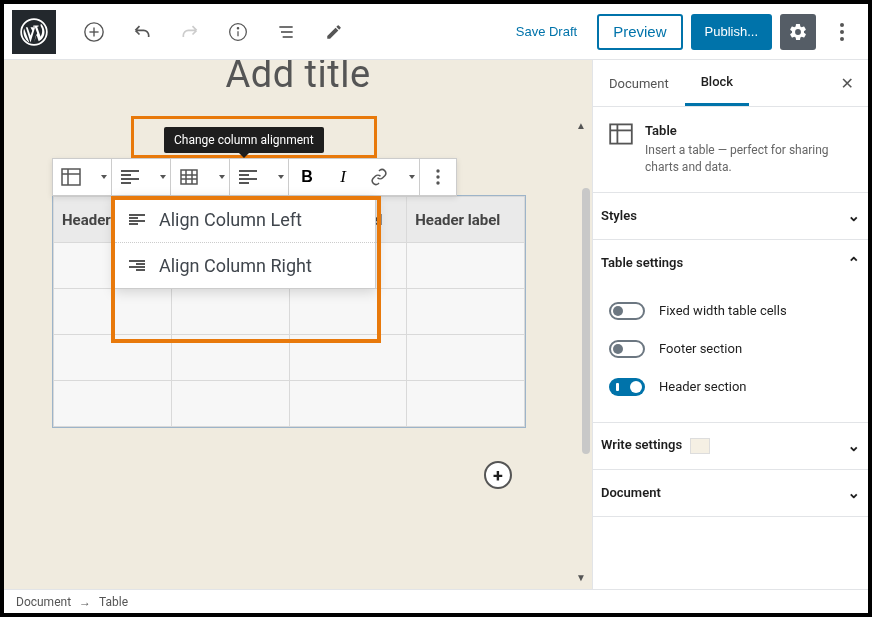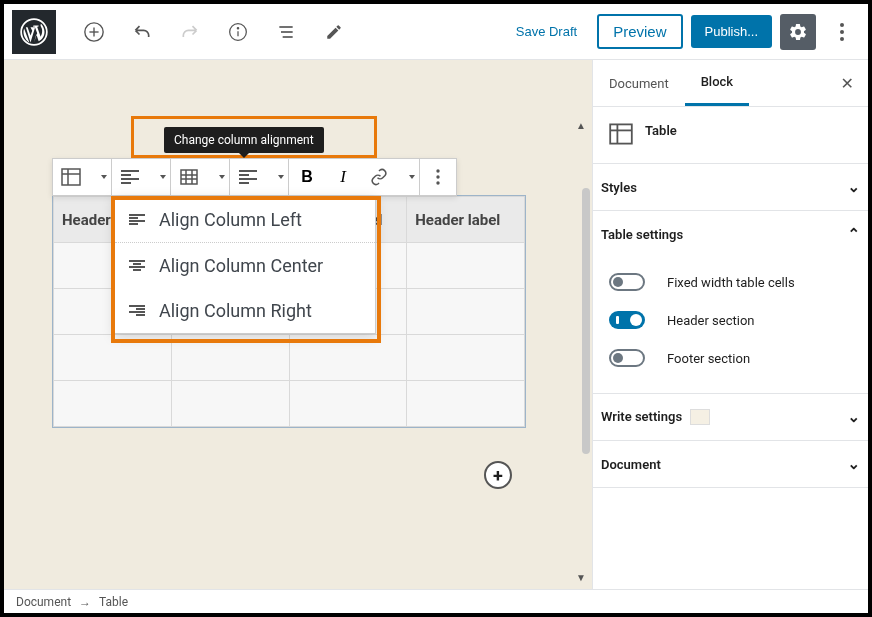--- a/index.html
+++ b/index.html
@@ -6,21 +6,21 @@
 body { font-family: -apple-system, BlinkMacSystemFont, "Segoe UI", Roboto, sans-serif; font-size: 13px; color: #1e1e1e; }
 .frame { border: 4px solid #000; width: 872px; height: 617px; position: relative; overflow: hidden; background: #fff; }
 
 
 .top-toolbar { height: 56px; border-bottom: 1px solid #e2e4e7; display: flex; align-items: center; padding: 0 8px; position: relative; }
 .wp-logo { width: 44px; height: 44px; background: #23282d; display: flex; align-items: center; justify-content: center; color: #fff; margin-right: 20px; }
 .wp-logo svg { width: 28px; height: 28px; }
 .toolbar-icons { display: flex; gap: 12px; align-items: center; }
 .toolbar-btn { width: 36px; height: 36px; display: flex; align-items: center; justify-content: center; cursor: pointer; border: none; background: none; color: #555; }
 .toolbar-btn.disabled { color: #ccc; }
-.top-right { margin-left: auto; display: flex; align-items: center; gap: 8px; }
+.top-right { margin-left: auto; display: flex; gap: 8px; }
 .save-draft { color: #0073aa; background: none; border: none; padding: 8px 12px; cursor: pointer; font-size: 13px; }
 .preview-btn { color: #0073aa; border: 2px solid #0073aa; background: #fff; padding: 7px 14px; cursor: pointer; font-size: 15px; border-radius: 3px; }
 .publish-btn { color: #fff; background: #0073aa; border: none; padding: 9px 14px; cursor: pointer; font-size: 13px; border-radius: 3px; }
 .gear-btn { width: 36px; height: 36px; background: #555d66; color: #fff; display: flex; align-items: center; justify-content: center; cursor: pointer; border-radius: 3px; }
 .more-btn { width: 36px; height: 36px; display: flex; align-items: center; justify-content: center; cursor: pointer; }
 
 
 .main { display: flex; height: calc(100% - 56px - 24px); }
 .editor-area { flex: 1; background: #f0ebdf; position: relative; overflow: hidden; }
 .sidebar { width: 276px; border-left: 1px solid #e2e4e7; background: #fff; overflow-y: auto; }
@@ -72,21 +72,21 @@
 .sb-tab { padding: 14px 16px; cursor: pointer; font-size: 13px; color: #555; }
 .sb-tab.active { border-bottom: 3px solid #0073aa; color: #1e1e1e; font-weight: 500; }
 .sb-close { margin-left: auto; padding: 0 14px; cursor: pointer; font-size: 16px; color: #555; }
 .sb-block-header { display: flex; gap: 12px; padding: 16px; border-bottom: 1px solid #e2e4e7; }
 .sb-bh-icon { width: 24px; height: 24px; flex-shrink: 0; }
 .sb-bh-text h3 { font-size: 13px; font-weight: 600; margin-bottom: 4px; }
 .sb-bh-text p { font-size: 12px; color: #666; line-height: 1.4; }
 .sb-section { border-bottom: 1px solid #e2e4e7; }
 .sb-sec-head { padding: 14px 8px; display: flex; align-items: center; justify-content: space-between; cursor: pointer; font-weight: 600; font-size: 13px; }
 .sb-sec-body { padding: 6px 16px 16px; }
-.toggle-row { display: flex; align-items: center; gap: 22px; padding: 10px 0; font-size: 13px; }
+.toggle-row { display: flex; align-items: center; gap: 14px; padding: 10px 0; font-size: 13px; }
 .toggle { width: 36px; height: 18px; border-radius: 10px; position: relative; cursor: pointer; }
 .toggle.off { border: 2px solid #6c7781; }
 .toggle.off::after { content: ""; width: 10px; height: 10px; border-radius: 50%; background: #6c7781; position: absolute; left: 2px; top: 2px; }
 .toggle.on { background: #0073aa; }
 .toggle.on::before { content: ""; width: 3px; height: 8px; border-radius: 1px; background: #fff; position: absolute; left: 7px; top: 5px; }
 .toggle.on::after { content: ""; width: 12px; height: 12px; border-radius: 50%; background: #fff; position: absolute; right: 3px; top: 3px; }
 .color-swatch { width: 20px; height: 16px; background: #f5f0e4; border: 1px solid #ddd; margin-left: 8px; display: inline-block; vertical-align: middle; }
 
 
 .breadcrumb { position: absolute; bottom: 0; left: 0; height: 24px; width: 100%; border-top: 1px solid #e2e4e7; padding: 3px 12px; font-size: 12px; color: #555; background: #fff; display: flex; align-items: center; gap: 8px; }
@@ -158,20 +158,21 @@
             <circle cx="2" cy="2" r="2"></circle>
             <circle cx="2" cy="9" r="2"></circle>
             <circle cx="2" cy="16" r="2"></circle>
           </svg>
         </div>
     </div>
   </div>
 
   <div class="main">
     <div class="editor-area">
+      <div class="title-peek">Add title</div>
 
       <div class="scroll-top">▲</div>
       <div class="scrollbar-thumb"></div>
       <div class="scroll-bot">▼</div>
 
       <div class="block-toolbar">
         <div class="bt-group">
           <button class="bt-btn">
               <svg width="20" height="18" viewBox="0 0 20 18" fill="none" stroke="#555" stroke-width="1.5">
                 <rect x="1" y="1" width="18" height="16"></rect>
@@ -289,29 +290,20 @@
               <span style="width:100%"></span>
               <span style="width:55%"></span>
               <span style="width:100%"></span>
               <span style="width:55%"></span>
             </div>
           <span>Align Column Left</span>
         </div>
         <div class="dropdown-item">
           <div class="align-icon">
               <span style="width:100%"></span>
-              <span style="width:55%;margin:0 auto"></span>
-              <span style="width:100%"></span>
-              <span style="width:55%;margin:0 auto"></span>
-            </div>
-          <span>Align Column Center</span>
-        </div>
-        <div class="dropdown-item">
-          <div class="align-icon">
-              <span style="width:100%"></span>
               <span style="width:55%;margin-left:auto"></span>
               <span style="width:100%"></span>
               <span style="width:55%;margin-left:auto"></span>
             </div>
           <span>Align Column Right</span>
         </div>
       </div>
 
       <div class="add-block">+</div>
     </div>
@@ -325,45 +317,46 @@
       <div class="sb-block-header">
         <div class="sb-bh-icon">
             <svg width="24" height="22" viewBox="0 0 20 18" fill="none" stroke="#555" stroke-width="1.5">
               <rect x="1" y="1" width="18" height="16"></rect>
               <line x1="1" y1="6" x2="19" y2="6"></line>
               <line x1="7" y1="1" x2="7" y2="17"></line>
             </svg>
           </div>
         <div class="sb-bh-text">
           <h3>Table</h3>
+          <p>Insert a table — perfect for sharing charts and data.</p>
         </div>
       </div>
       <div class="sb-section">
         <div class="sb-sec-head">
             <span>Styles</span>
             <span class="chev">⌄</span>
           </div>
       </div>
       <div class="sb-section">
         <div class="sb-sec-head">
             <span>Table settings</span>
             <span class="chev">⌃</span>
           </div>
         <div class="sb-sec-body">
           <div class="toggle-row">
             <div class="toggle off"></div>
             <span>Fixed width table cells</span>
           </div>
           <div class="toggle-row">
+            <div class="toggle off"></div>
+            <span>Footer section</span>
+          </div>
+          <div class="toggle-row">
             <div class="toggle on"></div>
             <span>Header section</span>
-          </div>
-          <div class="toggle-row">
-            <div class="toggle off"></div>
-            <span>Footer section</span>
           </div>
         </div>
       </div>
       <div class="sb-section">
         <div class="sb-sec-head">
             <span><span>Write settings</span><span class="color-swatch"></span></span>
             <span class="chev">⌄</span>
           </div>
       </div>
       <div class="sb-section">

